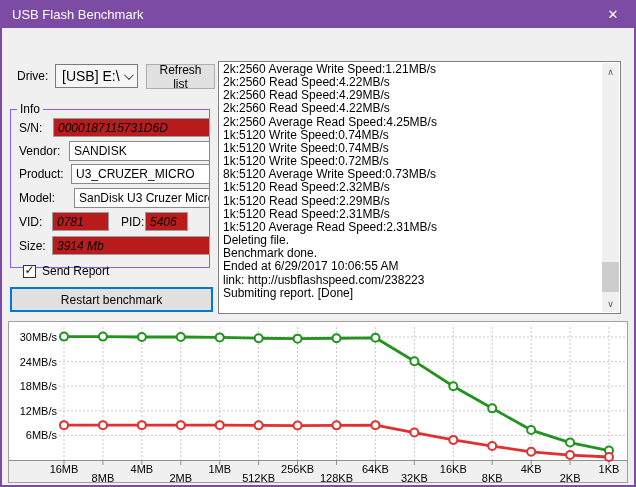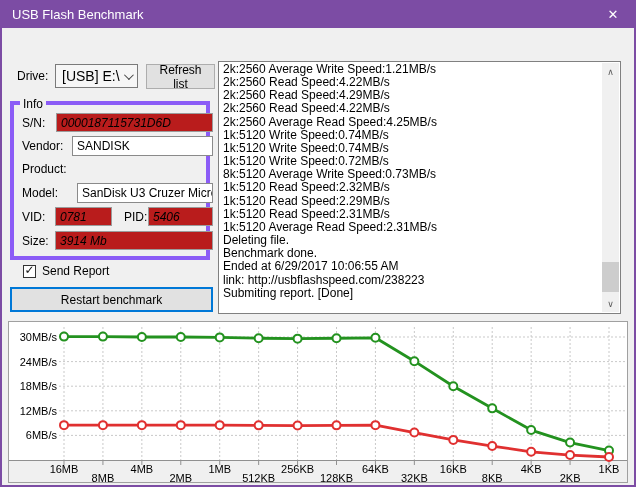--- a/index.html
+++ b/index.html
@@ -35,22 +35,22 @@
   }
   
   .btn{
     background:#e1e1e1;border:1px solid #adadad;font-size:12px;color:#000;
     display:flex;align-items:center;justify-content:center;
   }
   .btn-refresh{left:144px;top:36px;width:69px;height:25px;}
   .btn-restart{left:8px;top:259px;width:203px;height:25px;border:2px solid #0078d7;}
   
   .groupbox{
-    left:8px;top:73px;width:200px;height:159px;
-    border:4px solid #8b5cf6;
+    left:8px;top:81px;width:200px;height:159px;
+    border:1px solid #8b5cf6;
   }
   .groupbox .legend{
     position:absolute;top:-8px;left:6px;background:#f0f0f0;padding:0 3px;font-size:12px;
   }
   .field{
     position:absolute;height:19px;border:1px solid #8a8a8a;background:#fff;
     font-size:12px;display:flex;align-items:center;padding:0 4px;white-space:nowrap;overflow:hidden;
   }
   .field.ro{background:#b91c1c;border-color:#9b9b9b;font-style:italic;}
   
@@ -111,28 +111,29 @@
     <div class="abs groupbox">
       <span class="legend">Info</span>
 
       <span class="abs lbl" style="left:8px;top:11px;">S/N:</span>
       <div class="field ro" style="left:42px;top:8px;width:157px;">0000187115731D6D</div>
 
       <span class="abs lbl" style="left:8px;top:34px;">Vendor:</span>
       <div class="field" style="left:58px;top:31px;width:141px;height:20px;">SANDISK</div>
 
       <span class="abs lbl" style="left:8px;top:57px;">Product:</span>
+      <div class="field" style="left:60px;top:54px;width:139px;height:20px;">U3_CRUZER_MICRO</div>
 
       <span class="abs lbl" style="left:8px;top:81px;">Model:</span>
       <div class="field" style="left:63px;top:78px;width:136px;height:20px;">SanDisk U3 Cruzer Micro</div>
 
       <span class="abs lbl" style="left:8px;top:105px;">VID:</span>
       <div class="field ro" style="left:41px;top:102px;width:57px;">0781</div>
       <span class="abs lbl" style="left:110px;top:105px;">PID:</span>
-      <div class="field ro" style="left:134px;top:102px;width:65px;">5406</div>
+      <div class="field ro" style="left:134px;top:102px;width:43px;">5406</div>
 
       <span class="abs lbl" style="left:8px;top:129px;">Size:</span>
       <div class="field ro" style="left:41px;top:126px;width:158px;">3914 Mb</div>
     </div>
 
     <div class="abs cb-row">
       <span class="cb-box">
         <span class="check">✓</span>
       </span>
       <span class="lbl">Send Report</span>

